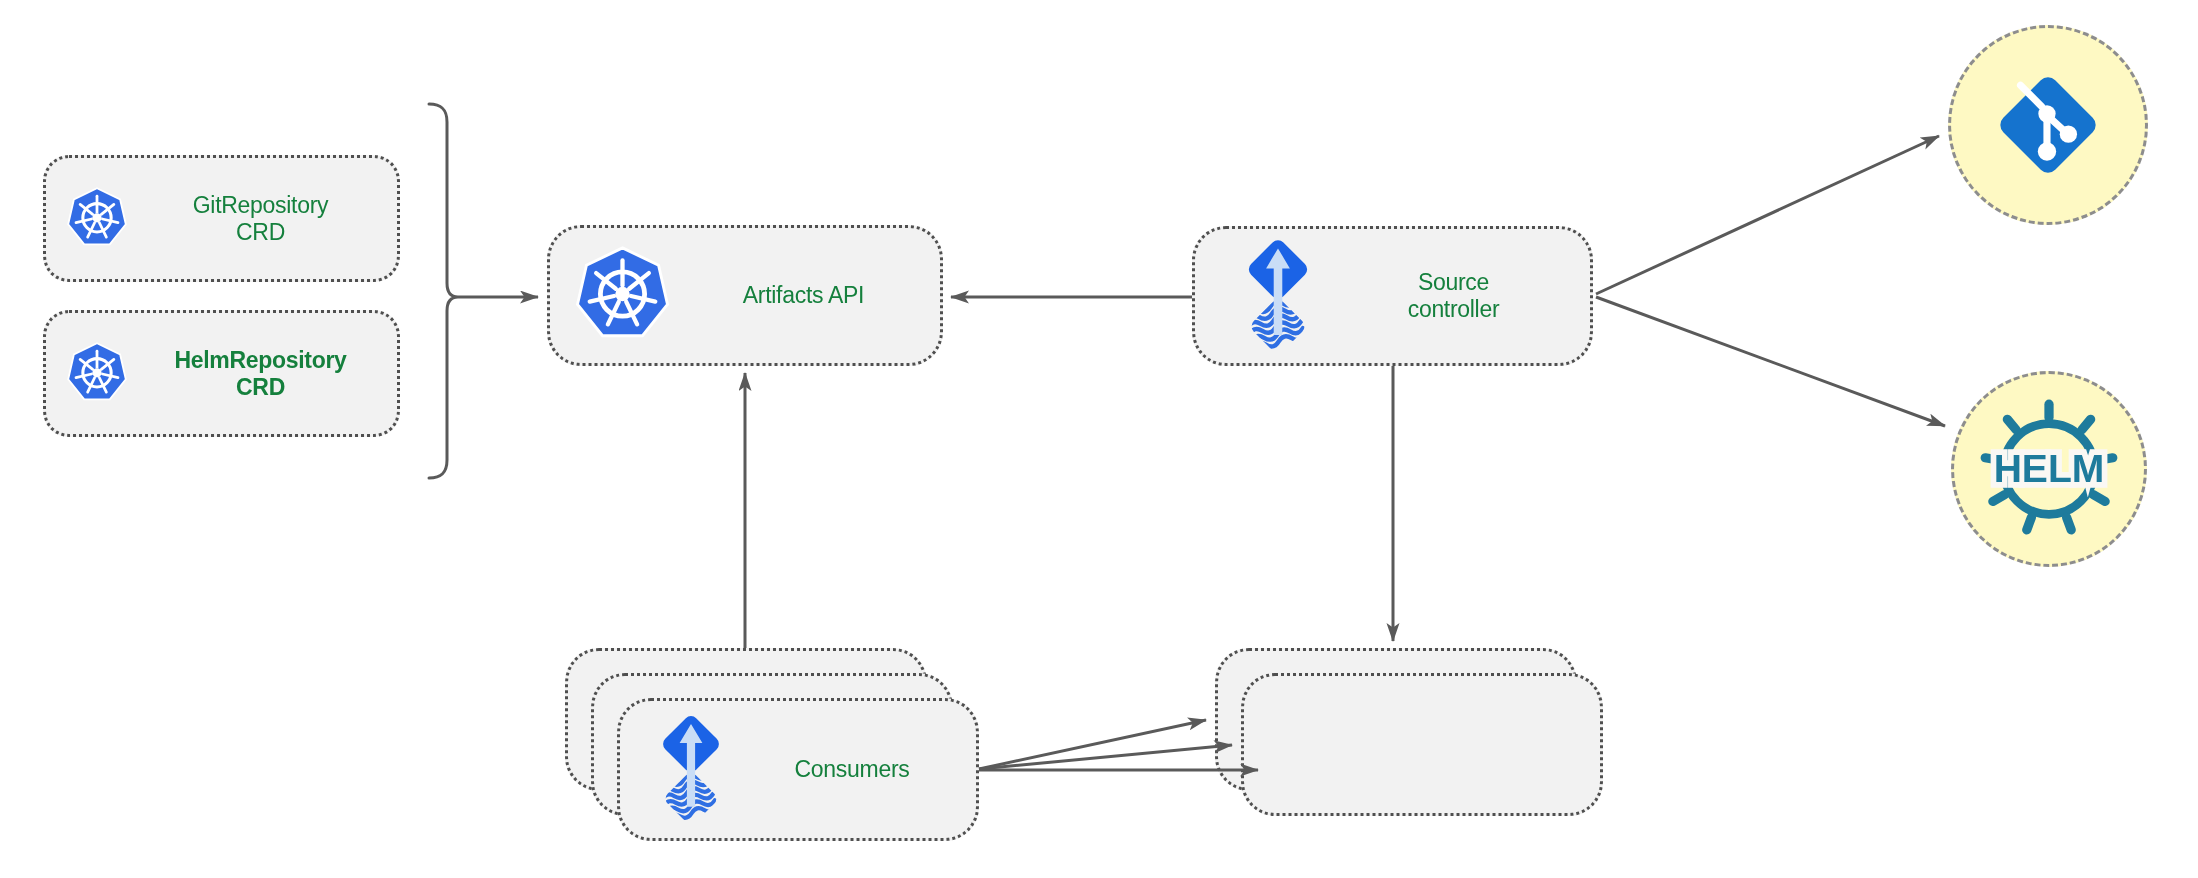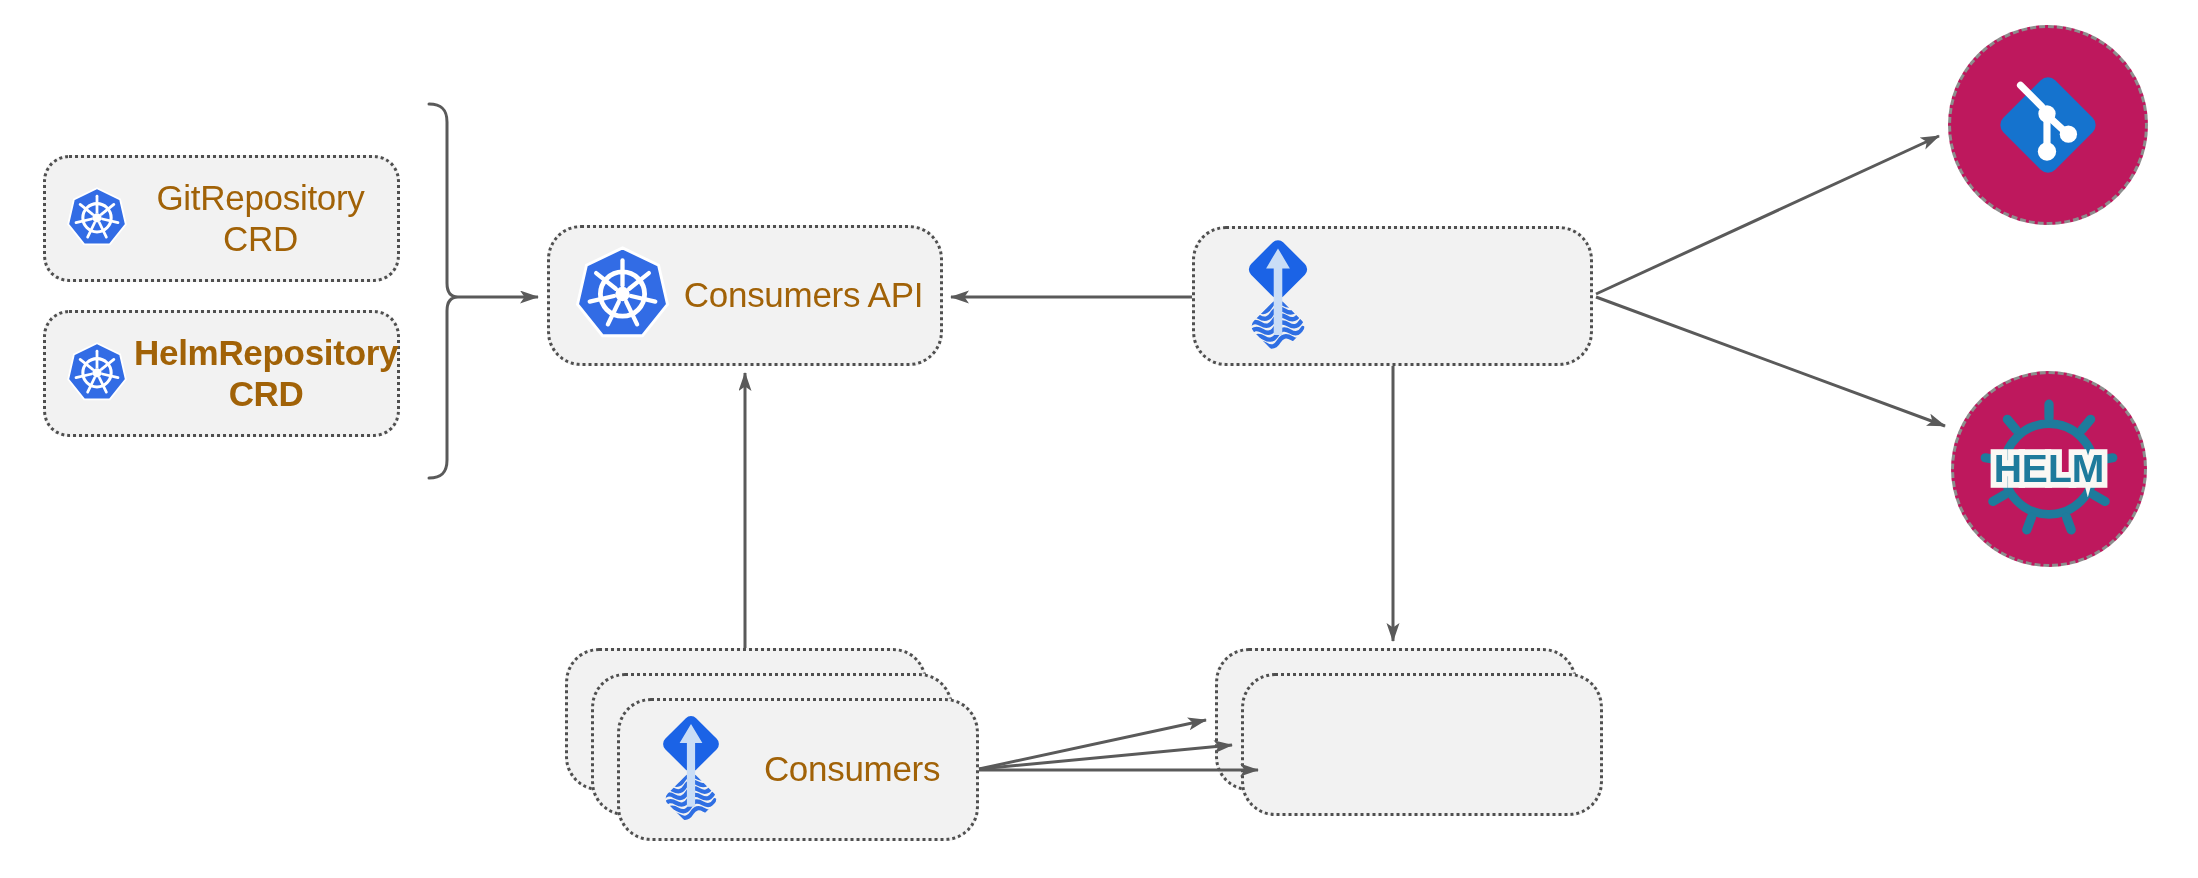--- a/index.html
+++ b/index.html
@@ -20,31 +20,31 @@
     z-index:2;
   }
   .r26{border-radius:26px;}
   .r34{border-radius:34px;}
   .stack{z-index:1;}
   .stack-mid{z-index:2;}
   .stack-front{z-index:3;justify-content:space-between;}
   .label{
     flex:1;
     text-align:center;
-    color:#a16207;
-    font-size:35px;
+    color:#15803d;
+    font-size:23px;
     line-height:1.16;
     white-space:pre-line;
     letter-spacing:-0.3px;
     padding:0 10px 0 6px;
   }
   .circle-node{
     position:absolute;
     box-sizing:border-box;
-    background:#be185d;
+    background:#fef9c3;
     border:3px dashed #8D8D8D;
     border-radius:50%;
     display:flex;
     align-items:center;
     justify-content:center;
     z-index:2;
   }
   .icon{flex:0 0 auto;display:block;}
   #edge-overlay{
     position:absolute;left:0;top:0;
@@ -103,41 +103,43 @@
         <line x1="50" y1="41" x2="50" y2="15"></line>
         <line x1="57" y1="44.4" x2="77.4" y2="28.2"></line>
         <line x1="58.8" y1="52" x2="84.1" y2="57.8"></line>
         <line x1="53.9" y1="58.1" x2="65.2" y2="81.5"></line>
         <line x1="46.1" y1="58.1" x2="34.8" y2="81.5"></line>
         <line x1="41.2" y1="52" x2="15.9" y2="57.8"></line>
         <line x1="43" y1="44.4" x2="22.6" y2="28.2"></line>
       </g>
       <circle cx="50" cy="50" r="7.5" fill="#ffffff"></circle>
     </svg>
-    <div class="label">Consumers API</div>
+    <div class="label">Artifacts API</div>
   </div>
 
   <div class="node r34" style="left:1192px;top:226px;width:401px;height:140px;">
     <svg class="icon" width="86" height="118" viewBox="0 0 90 124" style="margin-left:40px;">
       <rect x="21" y="10" width="48" height="48" rx="8" transform="rotate(45 45 34)" fill="#1B63E6"></rect>
       <clipPath id="wavesA">
           <rect x="23" y="72" width="44" height="44" rx="8" transform="rotate(45 45 94)"></rect>
         </clipPath>
       <g clip-path="url(#wavesA)">
         <g transform="rotate(-14 45 94)" stroke="#2F6FE3" stroke-width="4.6" fill="none" stroke-linecap="round">
           <path d="M14,72 q7,-7 14,0 t14,0 t14,0 t14,0"></path>
           <path d="M14,79.5 q7,-7 14,0 t14,0 t14,0 t14,0"></path>
           <path d="M14,87 q7,-7 14,0 t14,0 t14,0 t14,0"></path>
           <path d="M14,94.5 q7,-7 14,0 t14,0 t14,0 t14,0"></path>
           <path d="M14,102 q7,-7 14,0 t14,0 t14,0 t14,0"></path>
           <path d="M14,109.5 q7,-7 14,0 t14,0 t14,0 t14,0"></path>
         </g>
       </g>
       <path d="M45,12 L57.5,33 L49.5,33 L49.5,103 L40.5,103 L40.5,33 L32.5,33 Z" fill="#C9DDF6"></path>
     </svg>
+    <div class="label">Source
+controller</div>
   </div>
 
   <div class="circle-node" style="left:1948px;top:25px;width:200px;height:200px;">
     <svg class="icon" width="106" height="106" viewBox="0 0 104 104">
       <rect x="16" y="16" width="72" height="72" rx="10" transform="rotate(45 52 52)" fill="#1573CE"></rect>
       <g stroke="#ffffff" stroke-width="7" stroke-linecap="round">
         <line x1="25" y1="13" x2="46" y2="34"></line>
         <line x1="55" y1="46" x2="66" y2="56"></line>
         <line x1="51" y1="48" x2="51" y2="69"></line>
       </g>

